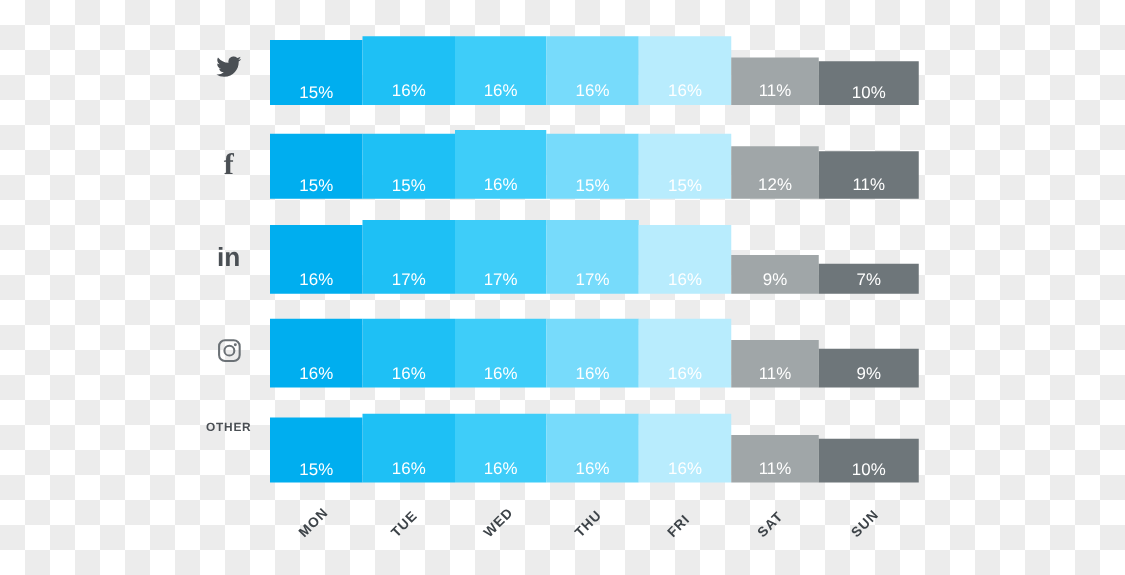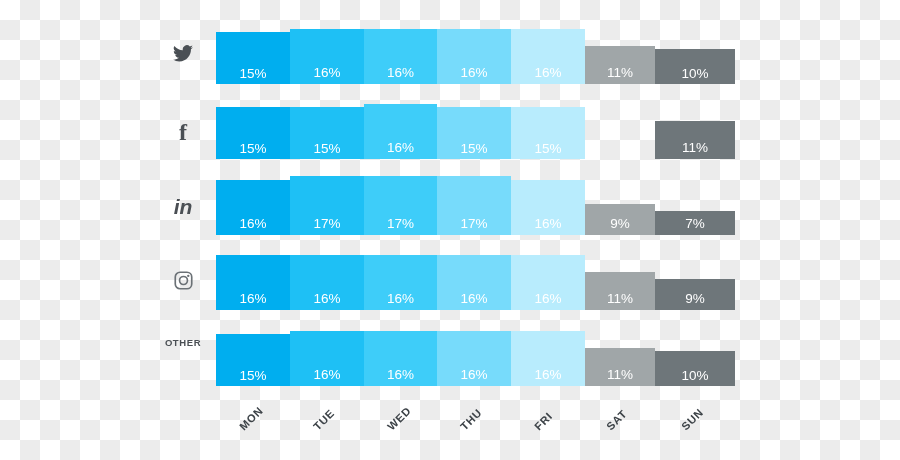--- a/index.html
+++ b/index.html
@@ -128,24 +128,27 @@
       </div>
       <div class="bar" style="left: 364px; width: 73px; height: 55.45px; top: 103.55px; background: rgb(62, 205, 249);">
         <span class="bar-value">16%</span>
       </div>
       <div class="bar" style="left: 437px; width: 74px; height: 52px; top: 107px; background: rgb(119, 219, 251);">
         <span class="bar-value">15%</span>
       </div>
       <div class="bar" style="left: 511px; width: 74px; height: 52px; top: 107px; background: rgb(184, 236, 253);">
         <span class="bar-value">15%</span>
       </div>
+      <div class="bar" style="left: 585px; width: 70px; height: 41.65px; top: 117.35px; background: rgb(160, 166, 168);">
+        <span class="bar-value">12%</span>
+      </div>
       <div class="bar" style="left: 655px; width: 80px; height: 38.2px; top: 120.8px; background: rgb(110, 118, 122);">
         <span class="bar-value">11%</span>
       </div>
-      <div class="row-label" style="left: 155px; top: 196px;"><span class="glyph-text" style="font-size:21px;font-style:italic;">in</span></div>
+      <div class="row-label" style="left: 155px; top: 196px;"><span class="glyph-text" style="font-size:21px;">in</span></div>
       <div class="bar" style="left: 216px; width: 74px; height: 55.45px; top: 179.55px; background: rgb(0, 174, 239);">
         <span class="bar-value">16%</span>
       </div>
       <div class="bar" style="left: 290px; width: 74px; height: 58.9px; top: 176.1px; background: rgb(30, 192, 245);">
         <span class="bar-value">17%</span>
       </div>
       <div class="bar" style="left: 364px; width: 73px; height: 58.9px; top: 176.1px; background: rgb(62, 205, 249);">
         <span class="bar-value">17%</span>
       </div>
       <div class="bar" style="left: 437px; width: 74px; height: 58.9px; top: 176.1px; background: rgb(119, 219, 251);">

